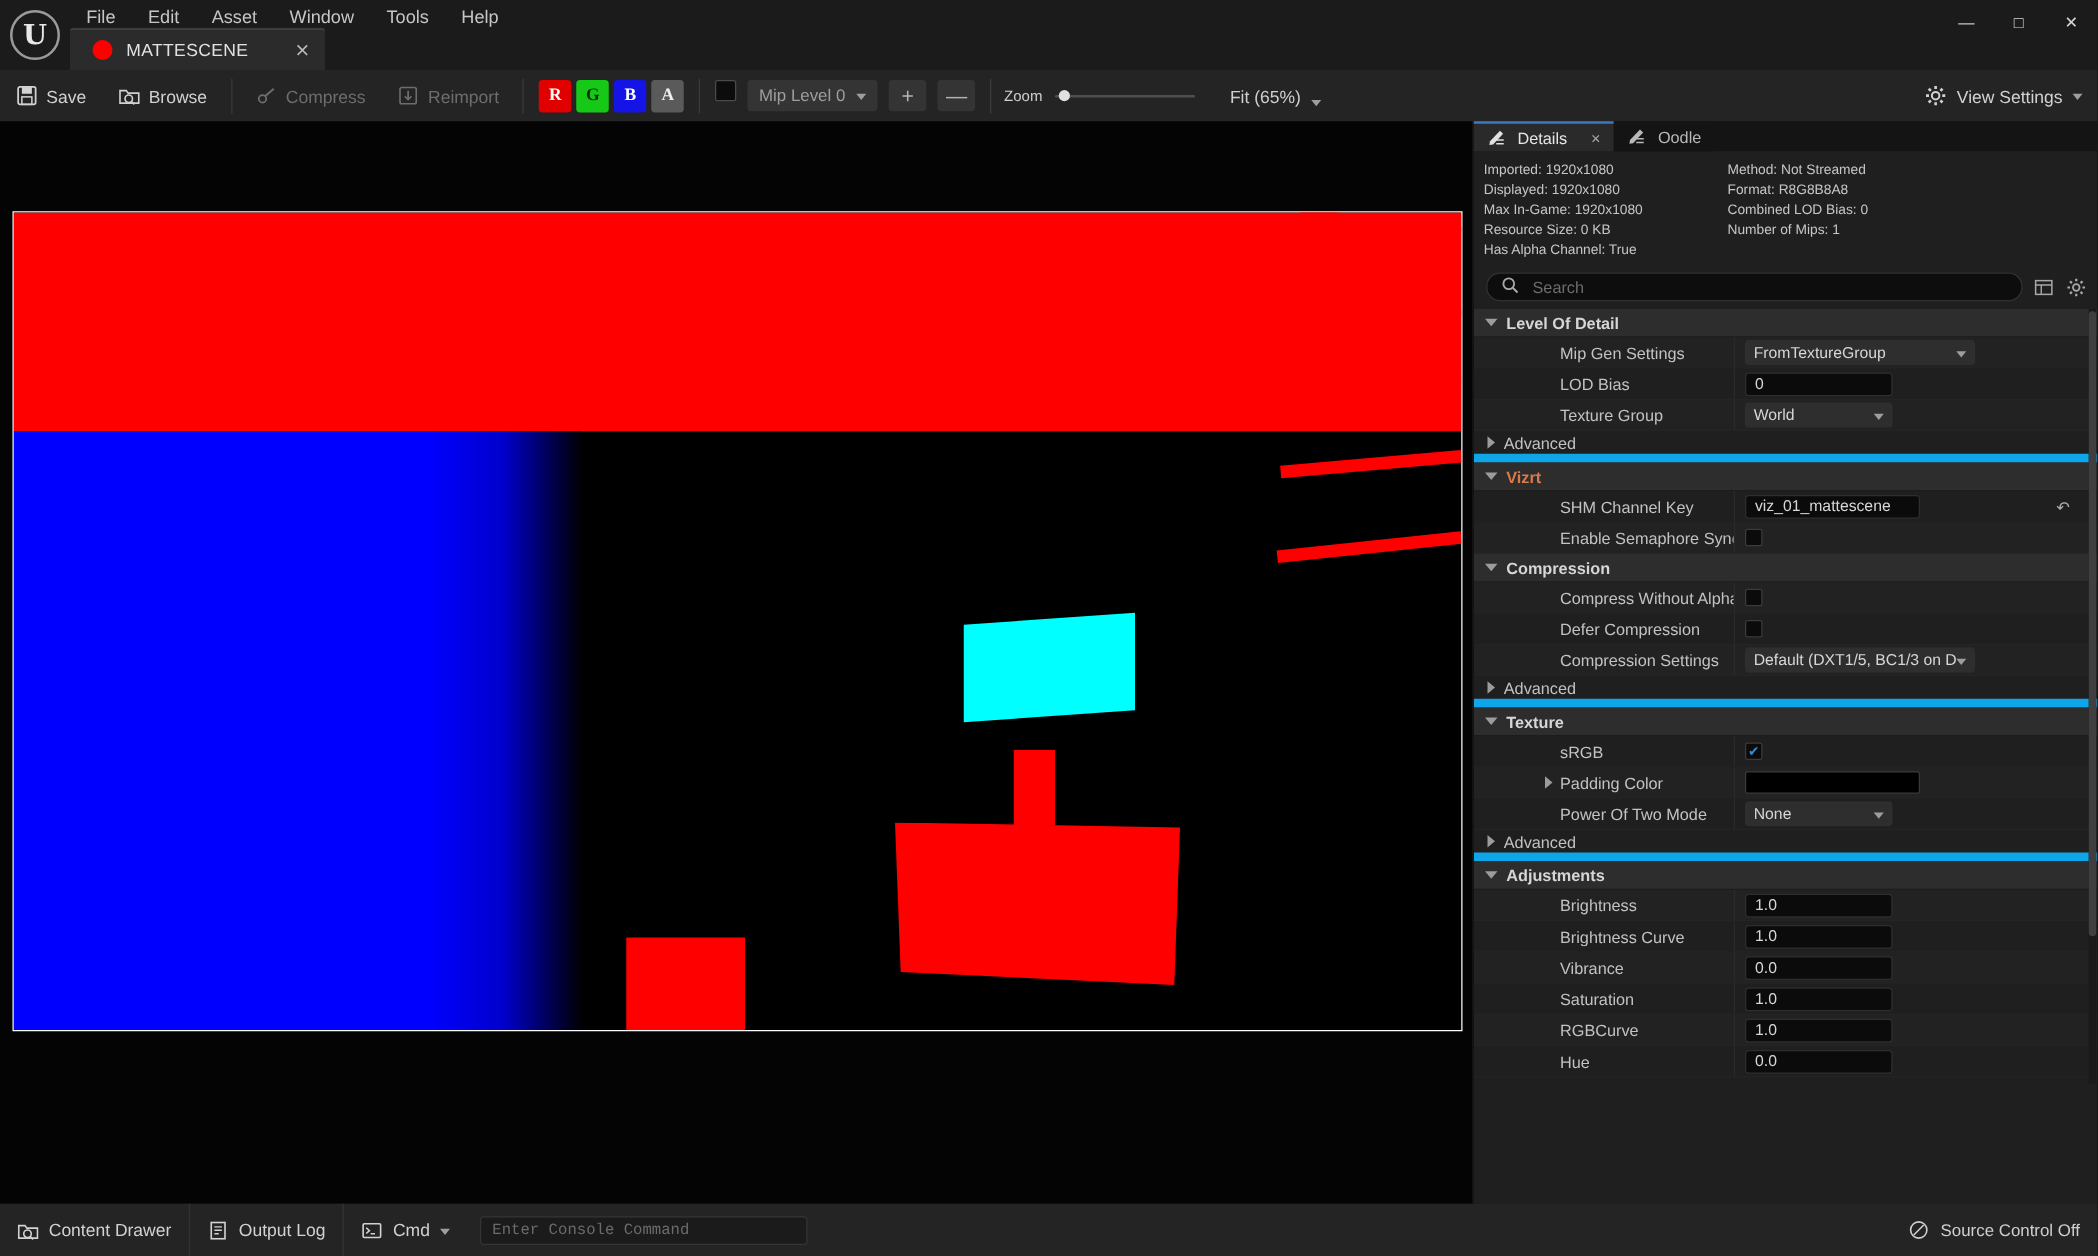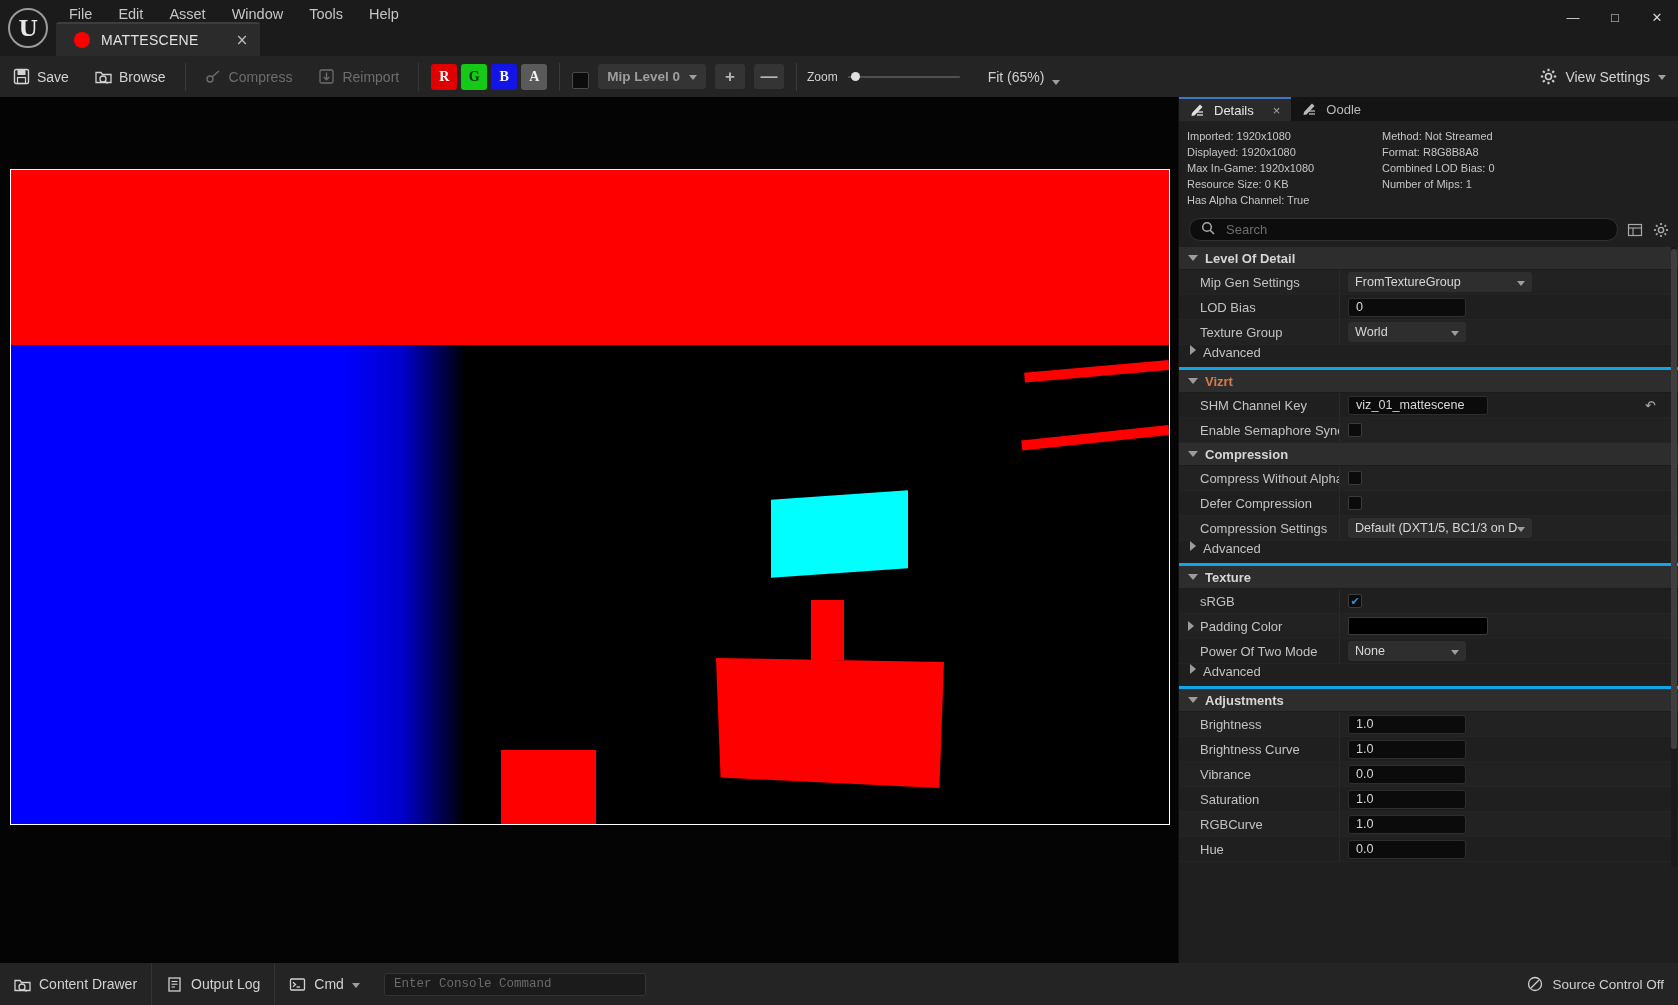--- a/index.html
+++ b/index.html
@@ -175,31 +175,32 @@
     border-bottom: 1px solid #1c1c1c;
   }
   .cat.vizrt { color: #d97a4a; }
   .tri-d { width: 0; height: 0; border-left: 5px solid transparent; border-right: 5px solid transparent;
            border-top: 6px solid #9c9c9c; }
   .tri-r { width: 0; height: 0; border-top: 5px solid transparent; border-bottom: 5px solid transparent;
            border-left: 6px solid #9c9c9c; }
   .row {
     height: 25px; display: flex; align-items: center; border-bottom: 1px solid #242424;
     font-size: 13px;
+    padding-left: 48px;
   }
   .row:nth-child(even) { background: #222222; }
   .row:nth-child(odd) { background: #1f1f1f; }
   .rlabel {
     width: 160px; flex: 0 0 160px; padding-left: 21px; color: #c2c2c2;
     white-space: nowrap; overflow: hidden; display: flex; align-items: center; gap: 6px;
   }
   .rlabel.indent { padding-left: 9px; }
   .rfield { flex: 1; display: flex; align-items: center; padding-left: 8px; border-left: 1px solid #2a2a2a; height: 100%; }
-  .adv-row { height: 25px; display: flex; align-items: flex-start; gap: 7px; padding-left: 11px;
-             font-size: 13px; color: #c2c2c2; background: #1f1f1f; border-bottom: 3px solid #0ea5e9; }
+  .adv-row { height: 25px; display: flex; align-items: center; gap: 7px; padding-left: 11px;
+             font-size: 13px; color: #c2c2c2; background: #1f1f1f; border-bottom: 7px solid #0ea5e9; }
 
   .inp {
     height: 19px; background: #0b0b0b; border: 1px solid #2e2e2e; border-radius: 3px;
     display: flex; align-items: center; padding: 0 7px; font-size: 12.6px; color: #d7d7d7;
     min-width: 118px;
   }
   .inp.w116 { width: 116px; }
   .inp.w140 { width: 140px; }
   .dd {
     height: 20px; background: #2e2e2e; border-radius: 3px; display: flex; align-items: center;
@@ -320,21 +321,21 @@
 
     <div class="chan-group">
       <div class="chan r">R</div>
       <div class="chan g">G</div>
       <div class="chan b">B</div>
       <div class="chan a">A</div>
     </div>
 
     <div class="tb-sep"></div>
 
-    <div style="display:flex;align-items:flex-end;gap:9px;padding:0 6px;font-weight:bold;">
+    <div style="display:flex;align-items:flex-start;gap:9px;padding:0 6px;">
       <div class="mip-chk"></div>
       <div class="combo">
         <span class="cv">Mip Level 0</span>
         <span class="caret"></span>
       </div>
       <div class="pm-btn">+</div>
       <div class="pm-btn">—</div>
     </div>
 
     <div class="tb-sep"></div>

